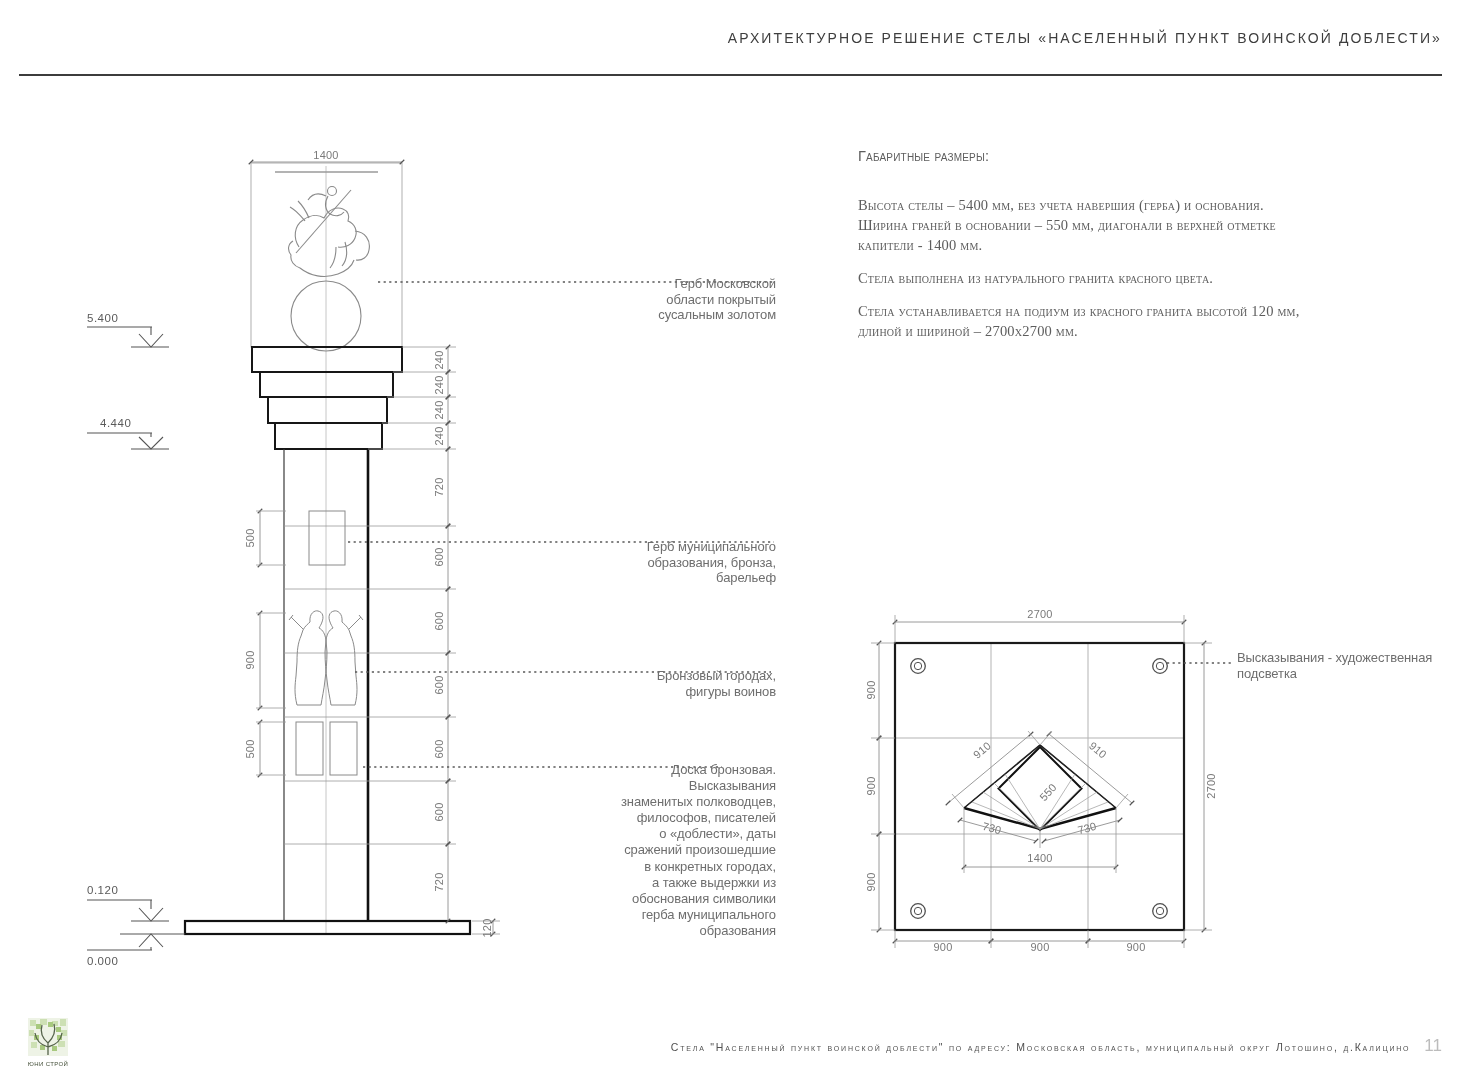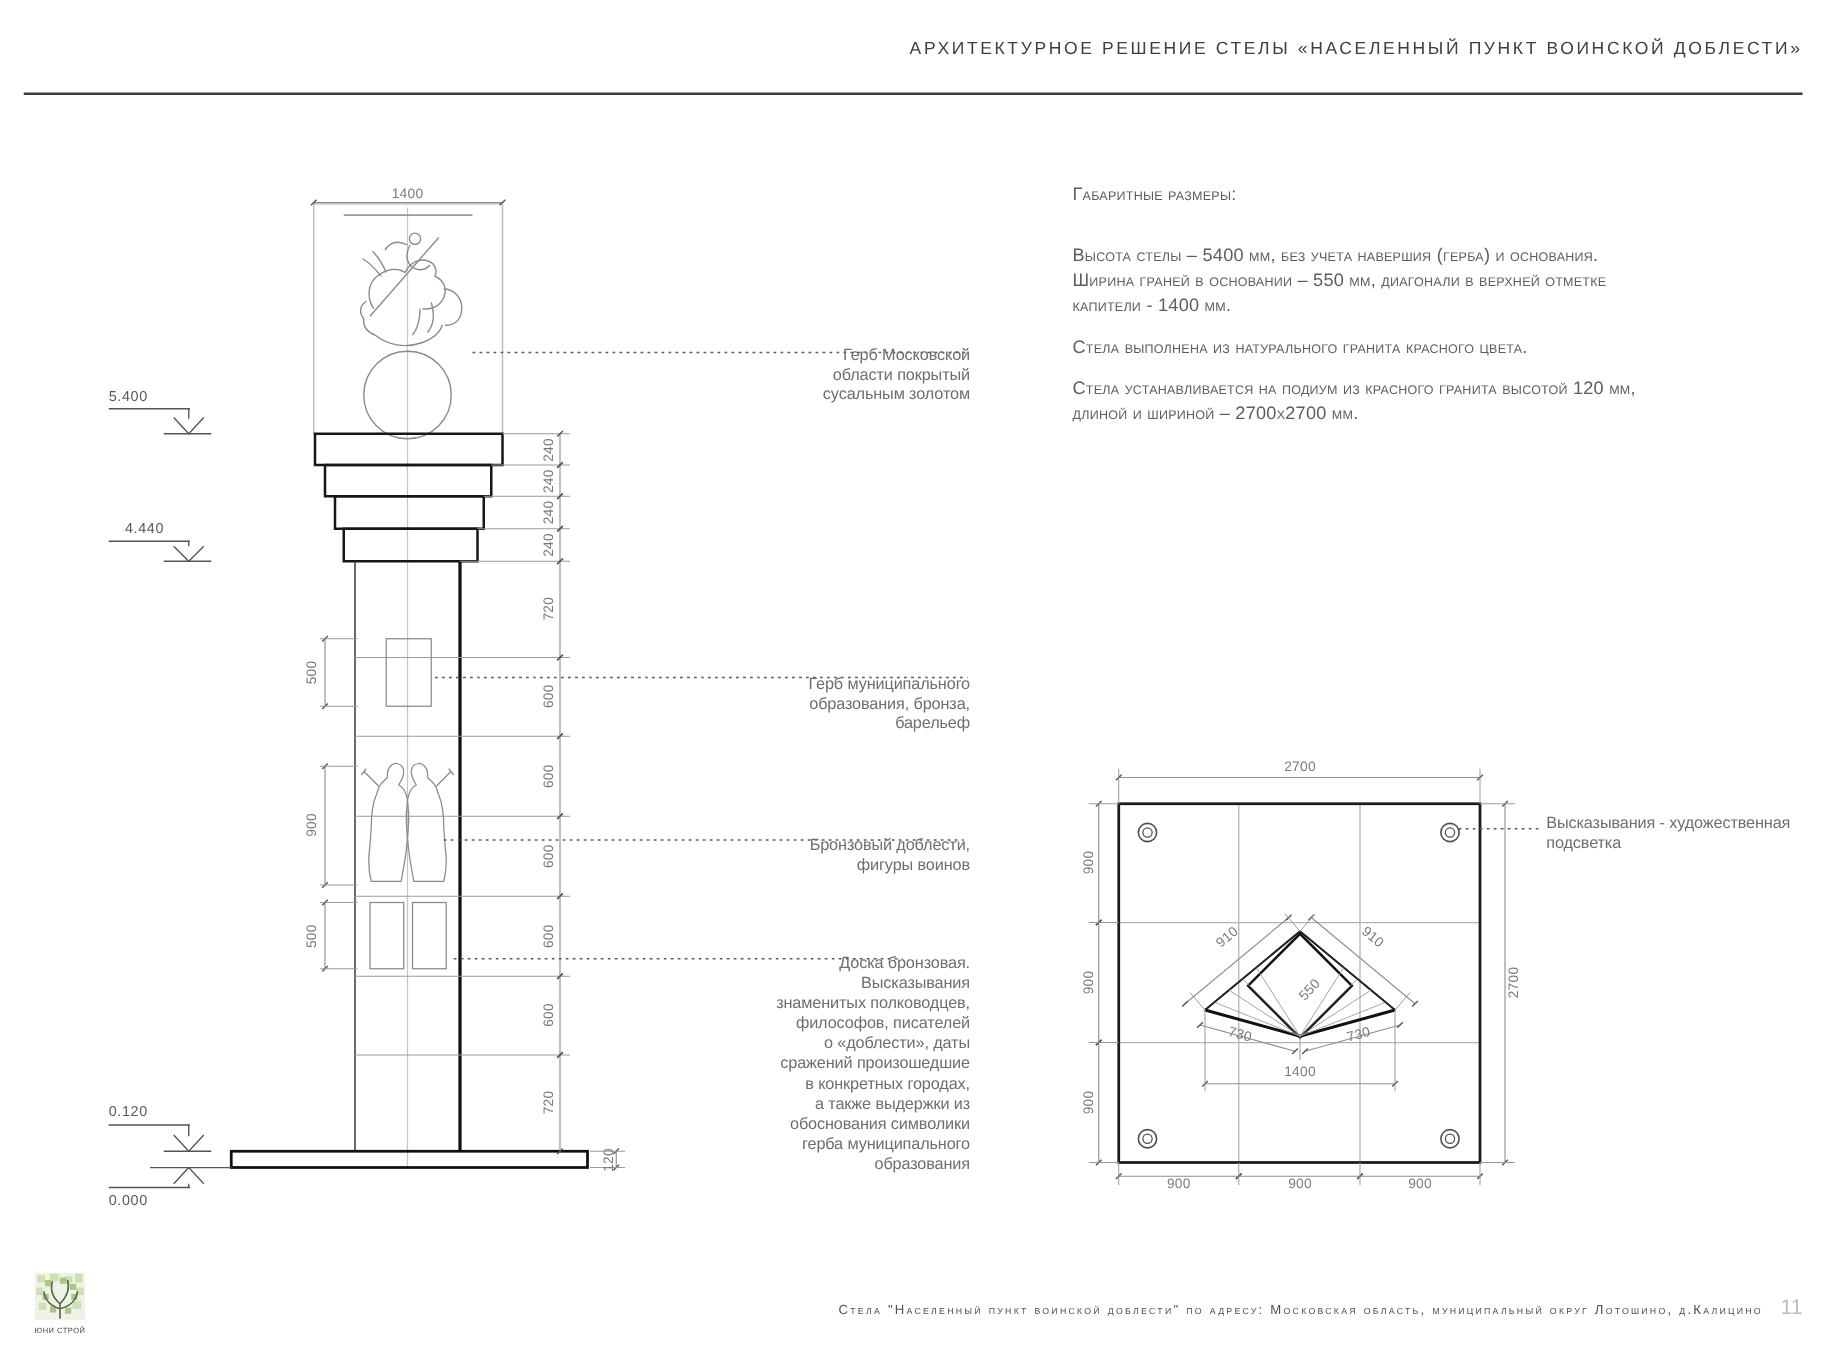--- a/index.html
+++ b/index.html
@@ -5,21 +5,21 @@
   html,body{margin:0;padding:0;background:#ffffff;}
   body{width:1461px;height:1080px;position:relative;overflow:hidden;
        font-family:"Liberation Sans", sans-serif;color:#444;}
   svg.layer{position:absolute;left:0;top:0;}
   #title{position:absolute;top:30px;right:19px;font-size:14px;letter-spacing:2.1px;
          color:#3e3e3e;white-space:nowrap;}
   #rule{position:absolute;left:19px;right:19px;top:74px;height:2px;background:#3c3c3c;}
   #specs{position:absolute;left:858px;top:146px;width:575px;font-variant:small-caps;
          color:#5d5d5d;font-size:14.5px;line-height:20px;letter-spacing:.2px;}
   #specs .h{margin:0 0 29px 0;}
-  #specs .p{margin:0 0 13px 0;white-space:pre-line;}
+  #specs .p{margin:0 0 13px 0;white-space:pre-line;font-family:Liberation Serif, serif;}
   .ann{position:absolute;font-size:13px;color:#6e6e6e;line-height:15.6px;
        white-space:pre-line;letter-spacing:-.1px;}
   .ann.r{text-align:right;margin-top:12px;}
   .dim{position:absolute;font-size:11px;color:#7a7a7a;white-space:nowrap;
        transform:translate(-50%,-50%);letter-spacing:.2px;}
   .lvl{position:absolute;font-size:11.5px;color:#5a5a5a;letter-spacing:.5px;}
   #footer{position:absolute;top:1036px;right:19px;display:flex;align-items:baseline;gap:14px;}
   #footer .t{font-size:10.5px;letter-spacing:1.8px;color:#505050;font-variant:small-caps;}
   #footer .pg{font-size:17px;color:#bcbcbc;}
   #logo{position:absolute;left:25px;top:1018px;width:46px;text-align:center;}
@@ -244,21 +244,21 @@
   <div class="p">Стела устанавливается на подиум из красного гранита высотой 120 мм,
 длиной и шириной – 2700х2700 мм.</div>
 </div>
 
 <div class="ann r" style="left:591px;top:264px;width:185px;">Герб Московской
 области покрытый
 сусальным золотом</div>
 <div class="ann r" style="left:591px;top:527px;width:185px;">Герб муниципального
 образования, бронза,
 барельеф</div>
-<div class="ann r" style="left:591px;top:656px;width:185px;">Бронзовый доблести,
+<div class="ann r" style="left:591px;top:656px;width:185px;">Бронзовый городах,
 фигуры воинов</div>
 <div class="ann r" style="left:586px;top:750px;width:190px;line-height:16.1px;">Доска бронзовая.
 Высказывания
 знаменитых полководцев,
 философов, писателей
 о «доблести», даты
 сражений произошедшие
 в конкретных городах,
 а также выдержки из
 обоснования символики

